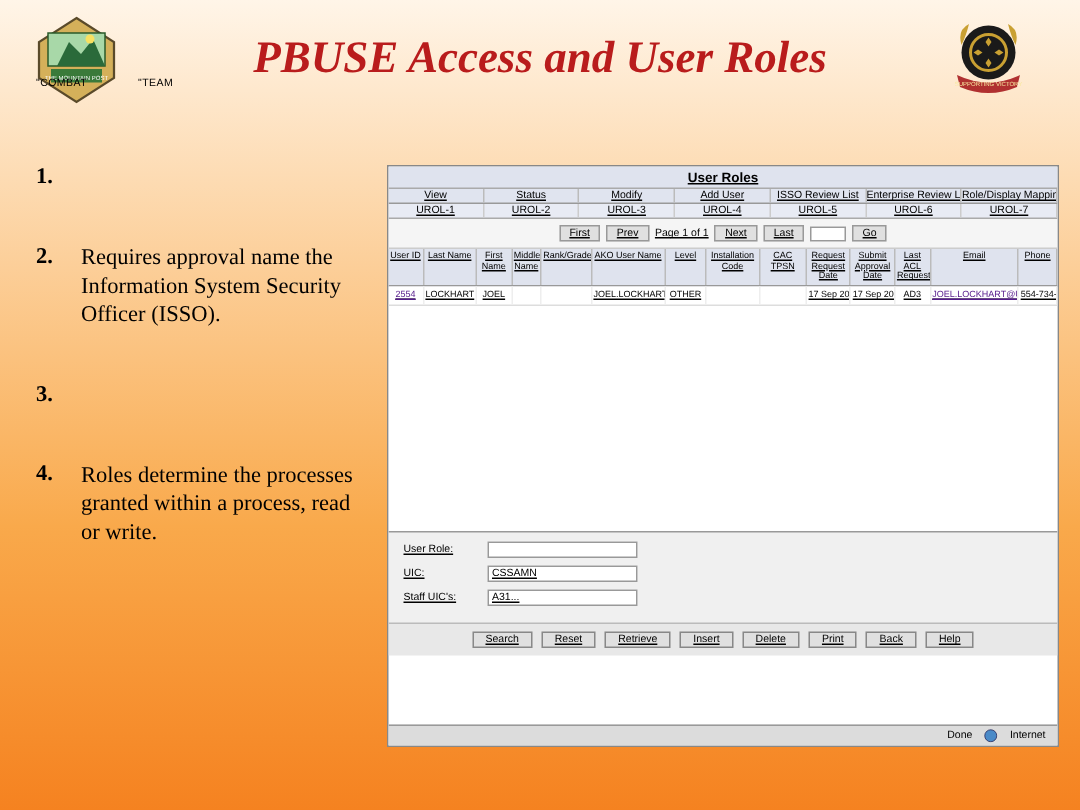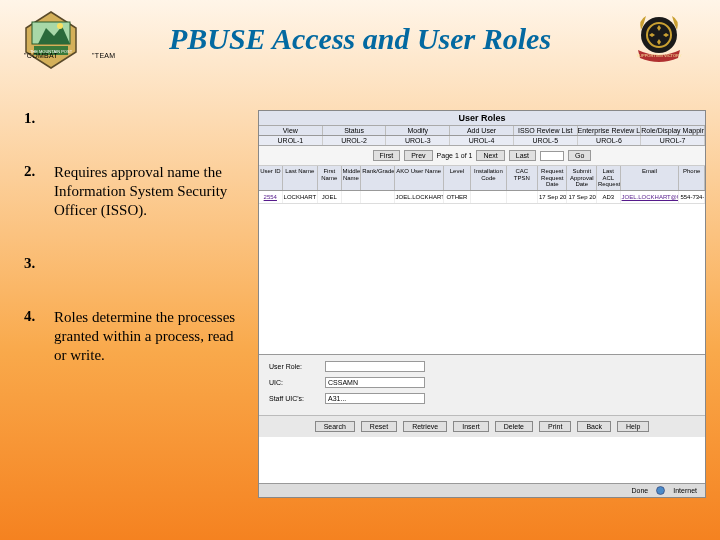--- a/index.html
+++ b/index.html
@@ -34,21 +34,21 @@
     top: 52px;
     letter-spacing: 0.3px;
   }
   .title {
     flex: 1;
     text-align: center;
     font-family: 'Garamond', 'Times New Roman', serif;
     font-size: 30px;
     font-weight: bold;
     font-style: italic;
-    color: #0369a1;
+    color: #b91c1c;
     margin-left: 20px;
     margin-right: 10px;
   }
   .logo-right {
     width: 62px;
     height: 62px;
     margin-right: 10px;
   }
   .logo-right svg { width: 100%; height: 100%; }
   .content {
@@ -69,20 +69,21 @@
   }
   .list-text {
     flex: 1;
     font-size: 15px;
     line-height: 1.25;
     padding-right: 14px;
   }
   .screenshot-col {
     flex: 1;
     position: relative;
+    text-decoration: underline;
   }
   .app-window {
     background: #fff;
     border: 1px solid #888;
     width: 448px;
     height: 388px;
     font-family: Arial, sans-serif;
     font-size: 8px;
     position: relative;
     overflow: hidden;

